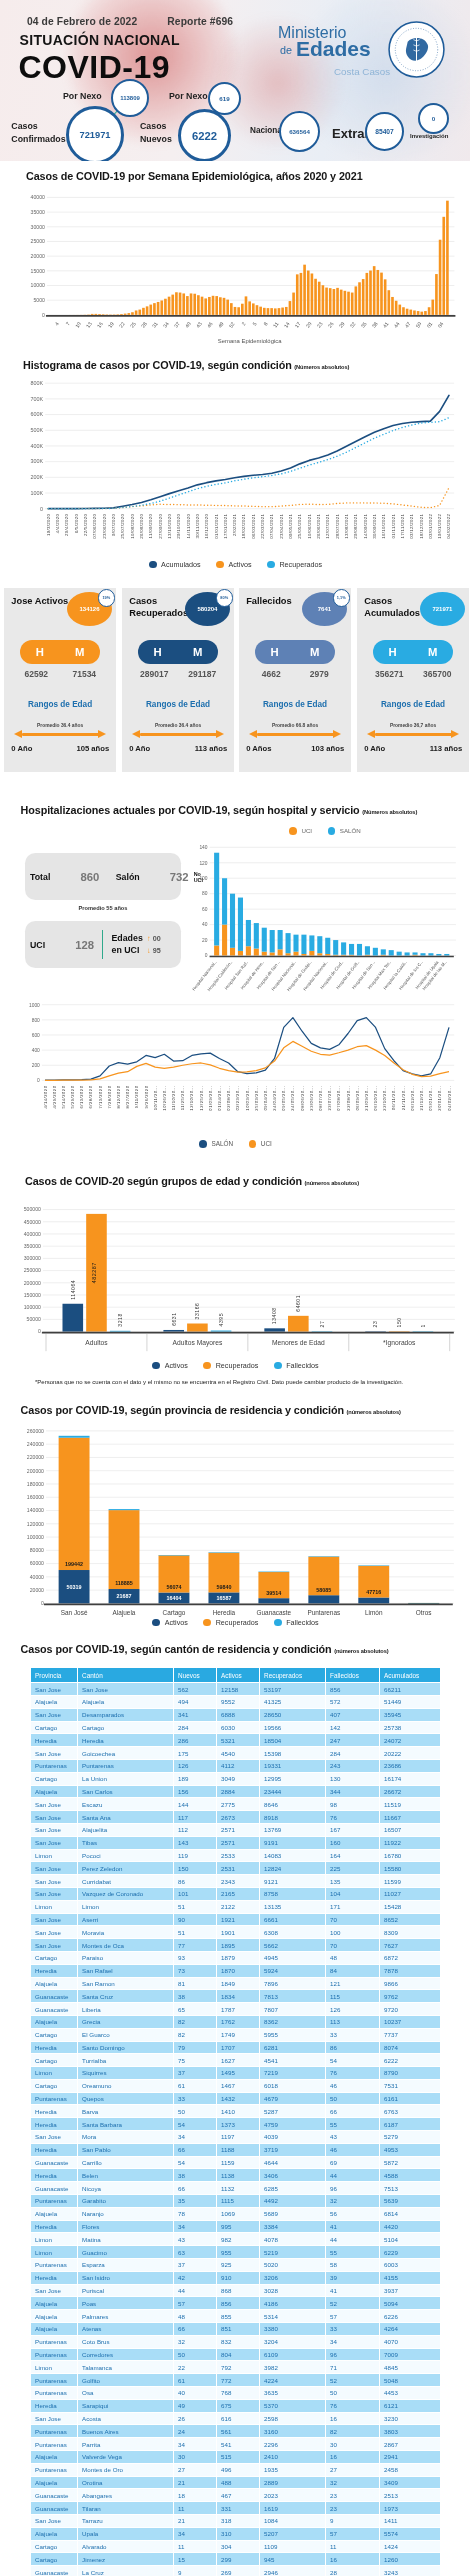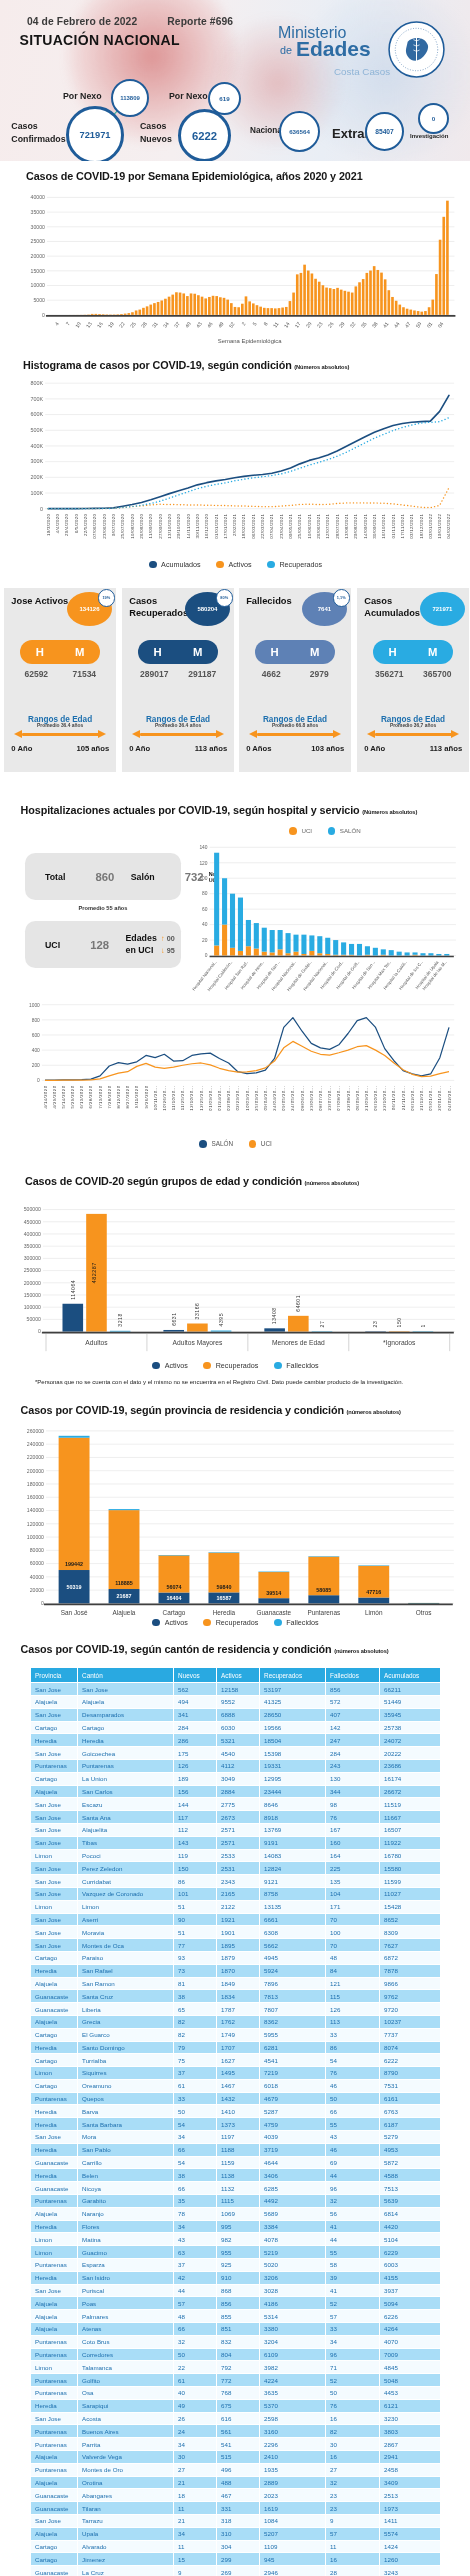--- a/index.html
+++ b/index.html
@@ -28,29 +28,29 @@
   .legend .li{display:flex;align-items:center;gap:4.6px;font-size:7.2px;color:#333;}
   .dot{width:7.7px;height:7.7px;border-radius:50%;display:inline-block;}
   .c-navy{background:#1B4E80;} .c-orange{background:#F7941E;} .c-lblue{background:#29ABE2;}
   
   .card{position:absolute;top:588px;width:112px;height:184px;background:#E9E9E9;}
   .card-title{position:absolute;left:7.2px;top:8.2px;font-size:9.3px;font-weight:800;color:#111;line-height:1.25;width:62px;}
   .card-ellipse{position:absolute;right:4.1px;top:4.1px;width:45px;height:34px;border-radius:50%;display:flex;align-items:center;justify-content:center;color:#fff;font-size:6px;font-weight:bold;}
   .card-badge{position:absolute;right:1px;top:1px;width:15.5px;height:15.5px;border-radius:50%;background:#fff;border:1.5px solid #1F5C99;display:flex;align-items:center;justify-content:center;font-size:3.9px;font-weight:bold;color:#1F5C99;}
   .pill{position:absolute;left:16px;top:52px;width:80px;height:24px;border-radius:12px;display:flex;align-items:center;justify-content:space-around;color:#fff;font-size:11.3px;font-weight:bold;}
   .hm-values{position:absolute;left:8.2px;top:81px;width:96px;display:flex;justify-content:space-around;font-size:8.5px;font-weight:bold;color:#555;}
-  .rangos{position:absolute;left:0;top:127px;width:100%;text-align:center;font-size:8.2px;font-weight:800;color:#1D6FAE;}
+  .rangos{position:absolute;left:0;top:112px;width:100%;text-align:center;font-size:8.2px;font-weight:800;color:#1D6FAE;}
   .promedio{position:absolute;left:0;top:135px;width:100%;text-align:center;font-size:4.9px;font-weight:bold;color:#444;}
   .dbl-arrow{position:absolute;left:17.5px;top:145px;width:77px;height:3.1px;background:#F7941E;border-radius:1px;}
   .dbl-arrow::before,.dbl-arrow::after{content:"";position:absolute;top:-3.1px;width:0;height:0;border-top:4.6px solid transparent;border-bottom:4.6px solid transparent;}
   .dbl-arrow::before{left:-7.2px;border-right:8.2px solid #F7941E;}
   .dbl-arrow::after{right:-7.2px;border-left:8.2px solid #F7941E;}
   .age-range{position:absolute;left:7.2px;top:156px;width:98px;display:flex;justify-content:space-between;font-size:7.7px;font-weight:bold;color:#1a1a1a;}
   
-  .hbox{position:absolute;left:25px;width:156px;height:47px;background:#E5E5E5;border-radius:10.3px;display:flex;align-items:center;padding:0 20px;box-sizing:border-box;gap:4.1px;}
+  .hbox{position:absolute;left:25px;width:156px;height:47px;background:#E5E5E5;border-radius:10.3px;display:flex;align-items:center;padding:0 5px;box-sizing:border-box;gap:4.1px;}
   .hb-label{font-size:8.8px;font-weight:800;color:#111;}
   .hb-num{font-size:11.3px;font-weight:bold;color:#777;margin-left:26px;}
   .hb-small{font-size:5.4px;font-weight:800;color:#111;margin-left:1px;}
   .hb-div{width:1px;height:29px;background:#2FA98C;margin:0 4.1px;}
   .hb-promedio{position:absolute;left:25px;width:156px;text-align:center;font-size:5.7px;font-weight:bold;color:#333;}
   .uci-arrows{display:flex;flex-direction:column;gap:2.1px;font-size:7.2px;font-weight:bold;color:#555;}
   .uci-arrows .ar{color:#F7941E;font-size:7.7px;margin-right:2.1px;font-weight:bold;}
   
   #canton-table{position:absolute;left:31px;top:1668px;width:410px;border-collapse:separate;border-spacing:0;table-layout:fixed;}
   #canton-table th{background:#29A9E1;color:#fff;font-size:6.4px;font-weight:normal;text-align:left;padding:3.6px 4.1px;border-right:1px solid #fff;}
@@ -67,20 +67,21 @@
 
   <div id="header">
     <div class="blob" style="left:67px;top:-31px;width:170px;height:175px;background:radial-gradient(circle,rgba(198,62,62,0.5),rgba(220,120,120,0.18) 60%,transparent 75%);"></div>
     <div class="blob" style="left:206px;top:15.5px;width:144px;height:134px;background:radial-gradient(circle,rgba(205,90,90,0.33),transparent 70%);"></div>
     <div class="blob" style="left:289px;top:-10.3px;width:196px;height:170px;background:radial-gradient(circle,rgba(175,200,228,0.4),transparent 72%);"></div>
 
     <div class="hdr-date">
       <span>04 de Febrero de 2022</span><span>Reporte #696</span>
     </div>
     <div class="hdr-t1">SITUACIÓN NACIONAL</div>
+    <div class="hdr-t2">COVID-19</div>
 
     <div class="logo-min">Ministerio</div>
     <div class="logo-de">de</div>
     <div class="logo-salud">Edades</div>
     <div class="logo-cr">Costa Casos</div>
     <svg class="abs" style="left:387px;top:19.6px;" width="59" height="59" viewBox="0 0 114 114">
       <circle cx="57" cy="57" r="53" fill="#fff" stroke="#1F5C99" stroke-width="3"></circle>
       <circle cx="57" cy="57" r="41" fill="none" stroke="#1F5C99" stroke-width="1" stroke-dasharray="2 3"></circle>
       <path d="M40 42 C50 30 74 34 77 45 C85 54 72 74 59 78 C46 82 34 68 37 55 Z" fill="#1F5C99" opacity="0.92"></path>
       <line x1="57" y1="32" x2="57" y2="84" stroke="#fff" stroke-width="2"></line>

